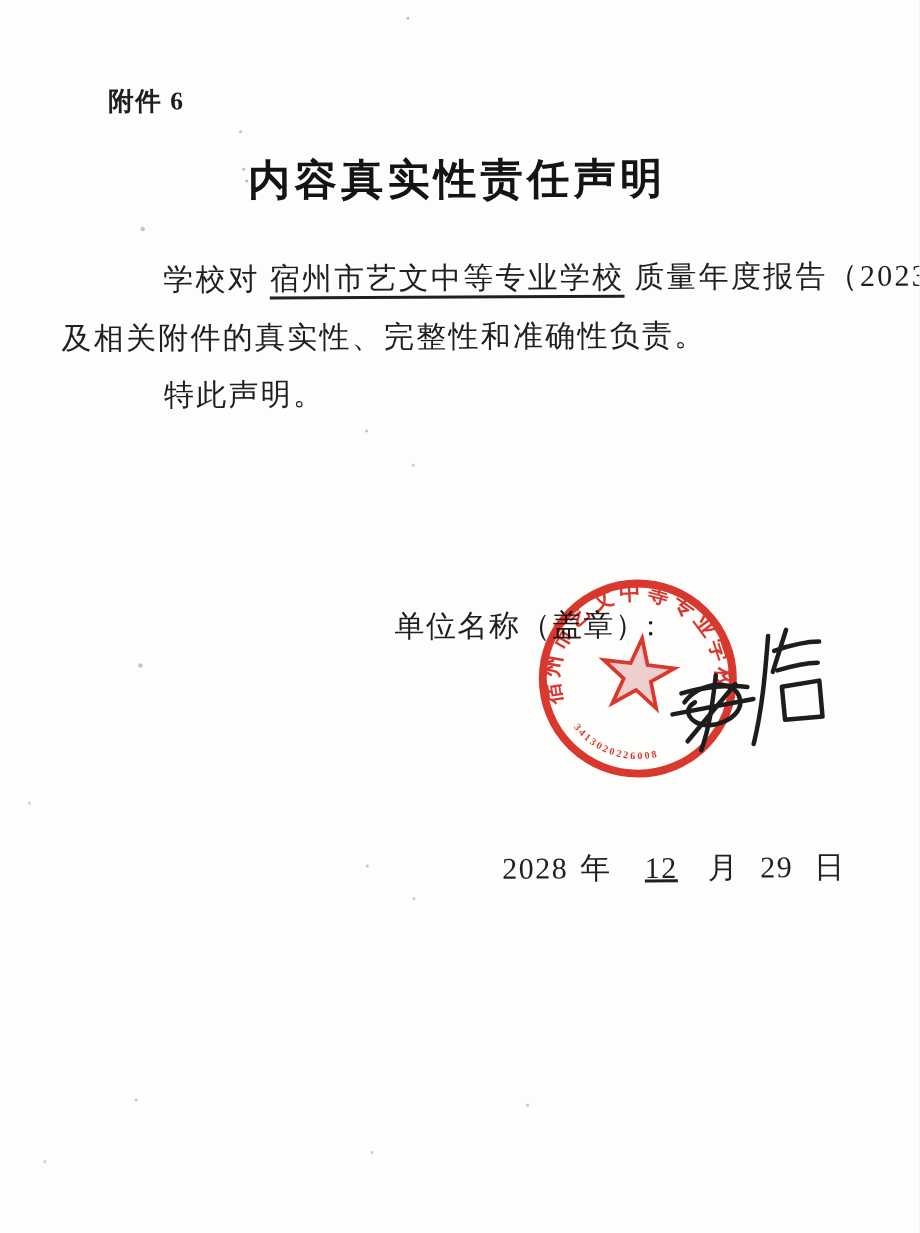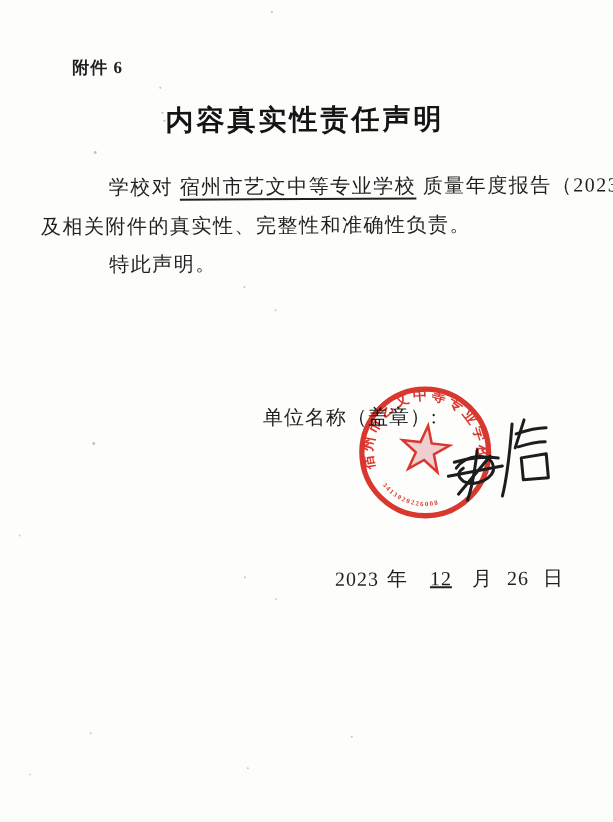--- a/index.html
+++ b/index.html
@@ -86,25 +86,25 @@
     <div class="para-line l1"><span>学校对 </span><span class="u">宿州市艺文中等专业学校</span><span> 质量年度报告（2023）</span></div>
 
     <div class="para-line l2">及相关附件的真实性、完整性和准确性负责。</div>
 
     <div class="para-line l3">特此声明。</div>
 
     <div class="sig-label unit-label">单位名称（盖章）:</div>
 
 
     <div class="date-line">
-      <span>2023</span>
+      <span>2028</span>
       <span class="g-a">年</span>
       <span class="g-b">12</span>
       <span class="g-c">月</span>
-      <span class="g-d">26</span>
+      <span class="g-d">29</span>
       <span class="g-e">日</span>
     </div>
 
     <svg class="seal" viewBox="0 0 150 150">
       <circle cx="75" cy="75" r="66" fill="none" stroke="#d6281f" stroke-width="5.5"></circle>
       <path id="arcTop" d="M 23.32,93.81 A 55,55 0 1 1 126.68,93.81" fill="none"></path>
       <path id="arcBot" d="M 29.13,107.12 A 56,56 0 0 0 120.87,107.12" fill="none"></path>
       <text font-size="15" letter-spacing="3.2" fill="#d6281f">
         <textPath href="#arcTop" startOffset="2">宿州市艺文中等专业学校</textPath>
       </text>

